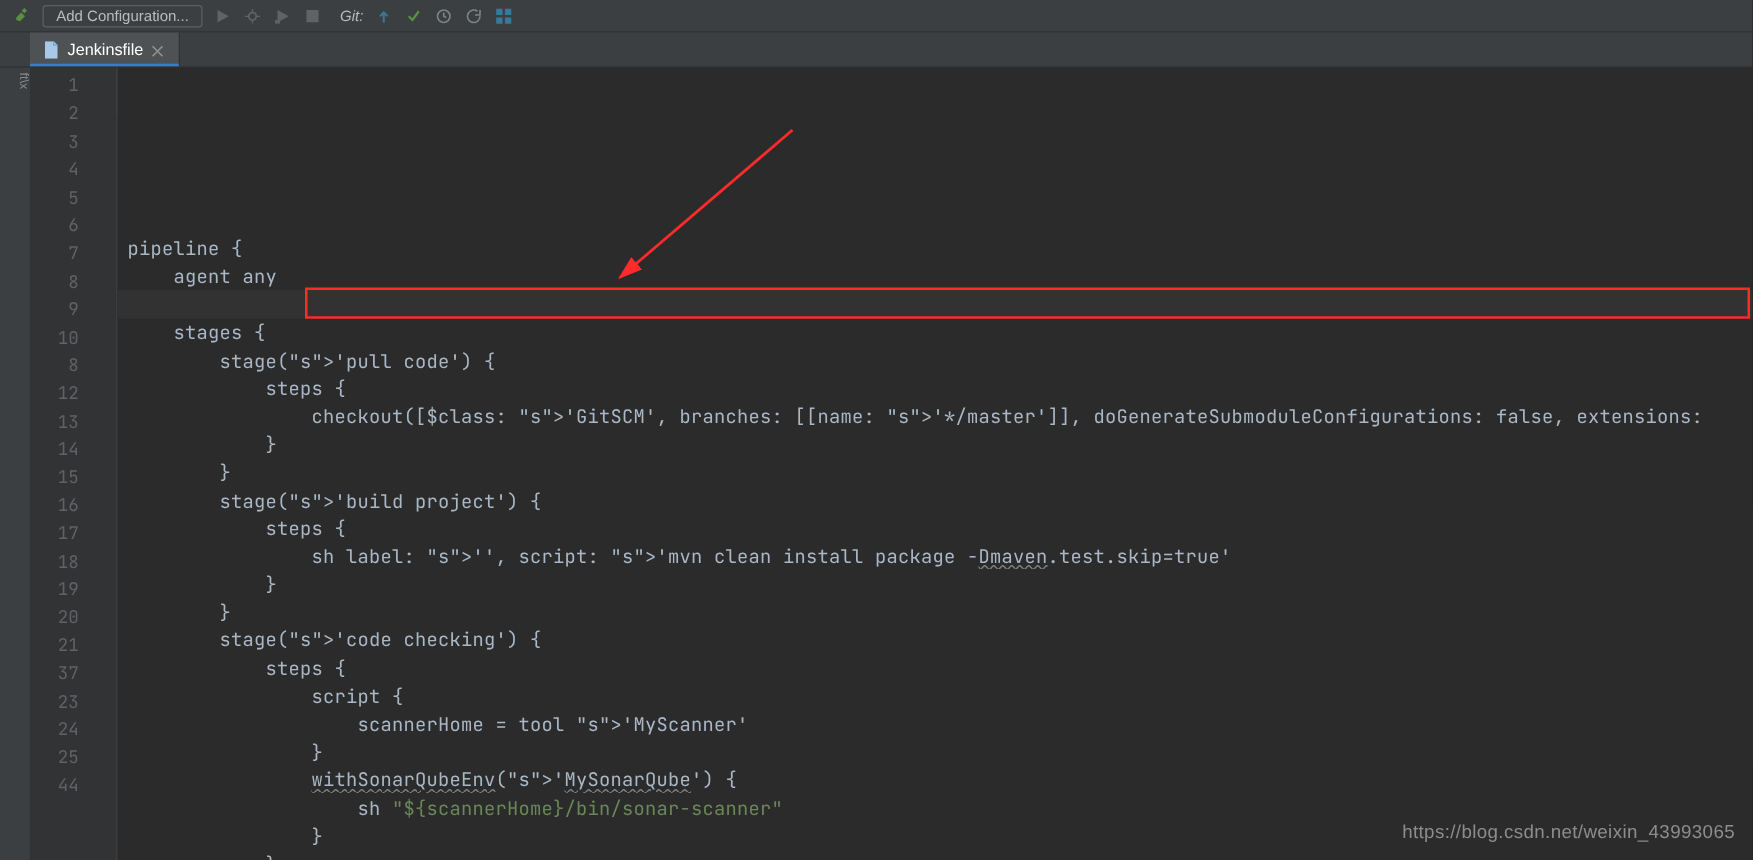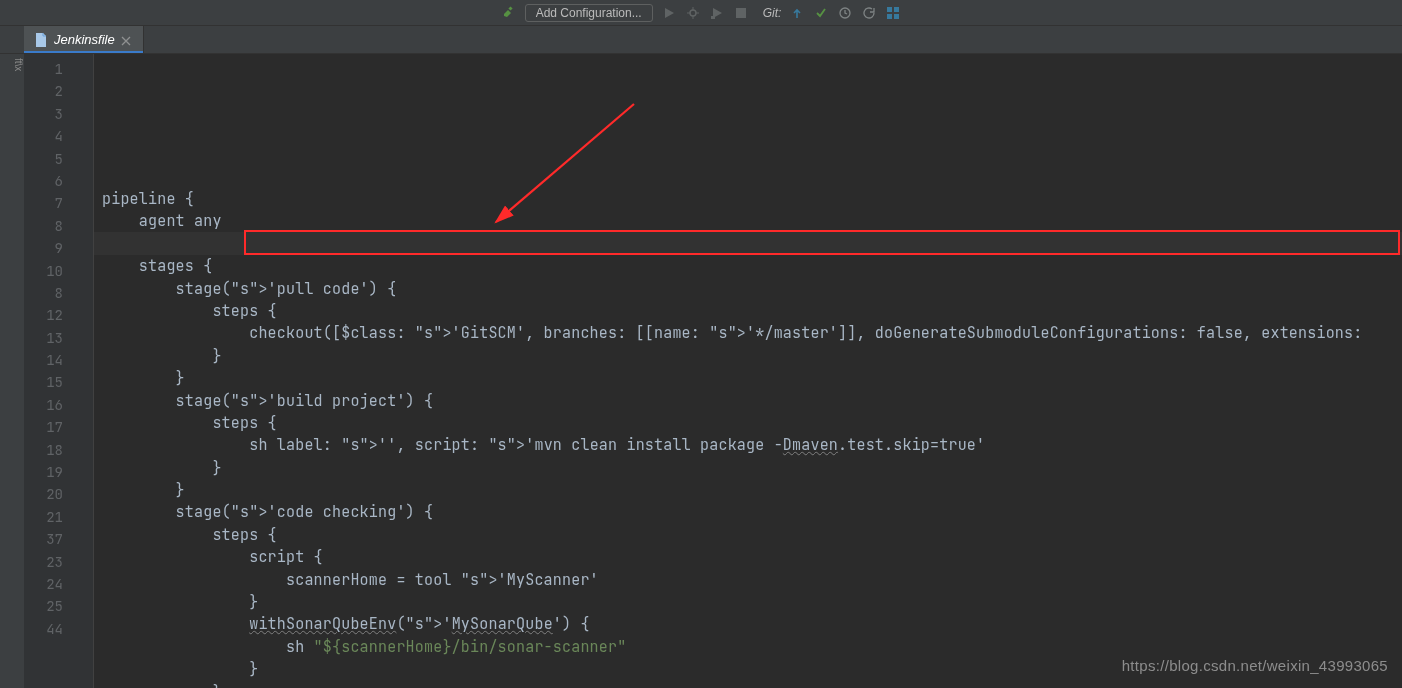--- a/index.html
+++ b/index.html
@@ -11,21 +11,21 @@
     color: #a9b7c6;
     position: relative;
   }
 
   
   .toolbar {
     height: 26px;
     background: #3c3f41;
     display: flex;
     align-items: center;
-    justify-content: center;
+    justify-content: flex-start;
     gap: 8px;
     padding: 0 10px;
     border-bottom: 1px solid #323232;
   }
   .toolbar .run-arrow svg { display:block; }
   .toolbar .btn {
     background: #3c3f41;
     border: 1px solid #5e6060;
     color: #bbbbbb;
     font-size: 12px;
@@ -50,21 +50,20 @@
     display: flex;
     align-items: center;
     gap: 6px;
     padding: 0 10px;
     font-family: sans-serif;
     font-size: 13px;
     color: #bbbbbb;
     border-right: 1px solid #323232;
     cursor: pointer;
     position: relative;
-    font-style: italic;
   }
   .tab.active {
     background: #4e5254;
     color: #ffffff;
   }
   .tab.active::after {
     content:"";
     position:absolute; left:0; right:0; bottom:0; height:2px; background:#3a7bca;
   }
   .tab .tab-icon { width:14px; height:14px; display:flex; align-items:center; justify-content:center; }

